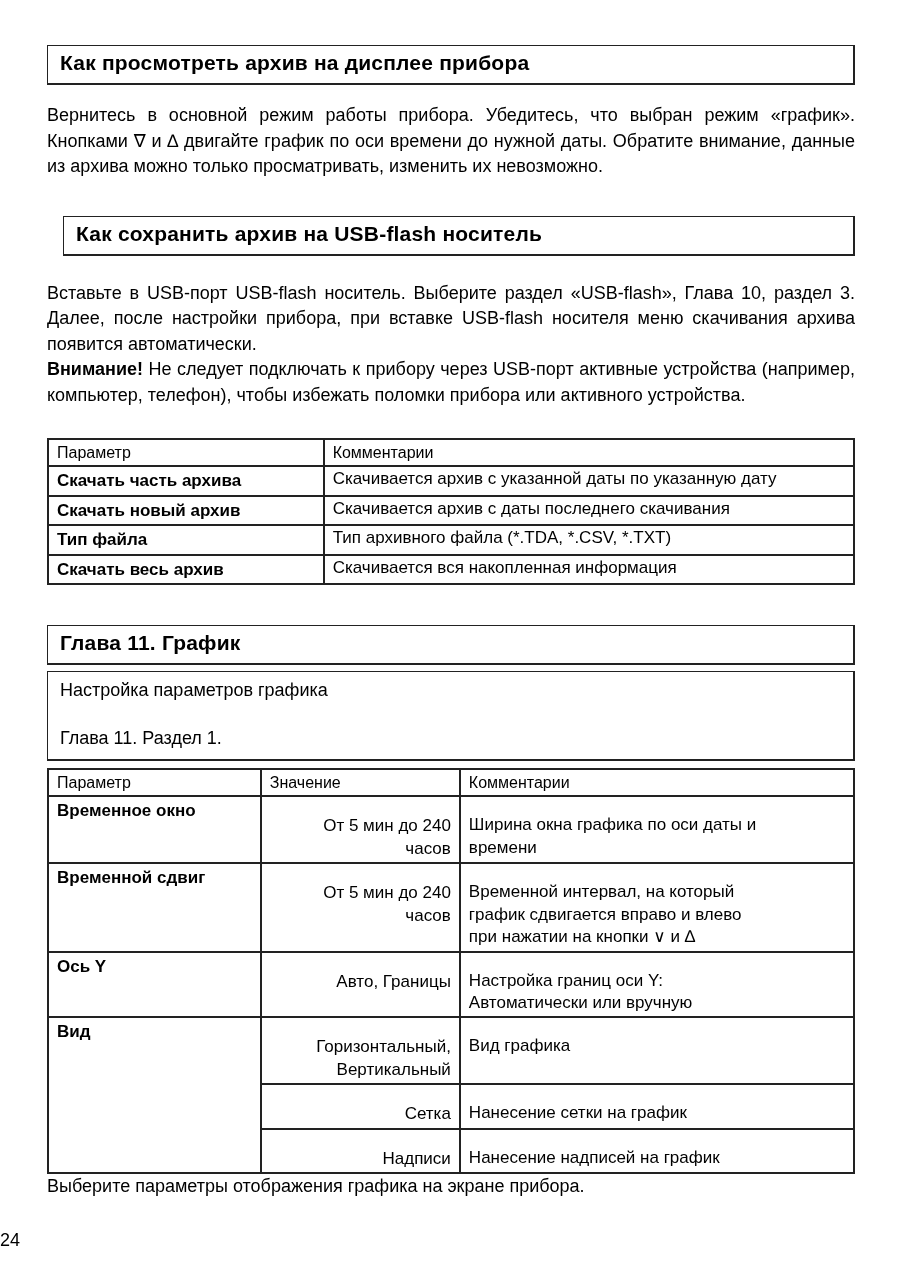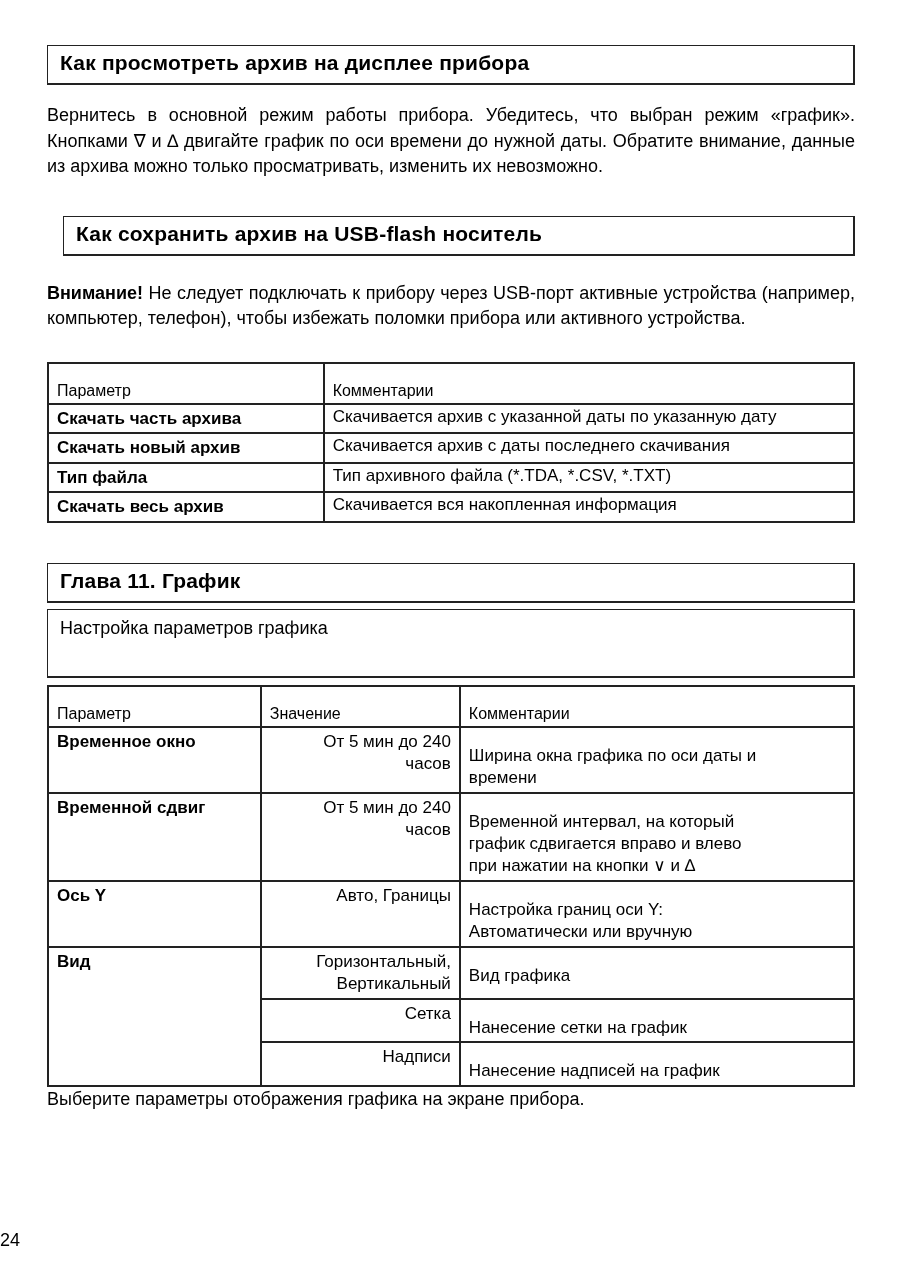--- a/index.html
+++ b/index.html
@@ -50,25 +50,25 @@
     padding: 1px 8px 2px 8px;
     font-size: 17px;
     line-height: 1.32;
     vertical-align: top;
     text-align: left;
     overflow: hidden;
   }
   th {
     font-weight: normal;
     font-size: 16px;
-    padding-top: 16px;
+    padding-top: 2px;
     padding-bottom: 2px;
   }
   td.param { font-weight: bold; padding-top: 3px; }
-  td.val   { text-align: right; white-space: pre-line; padding-top: 3px; }
+  td.val   { text-align: right; white-space: pre-line; padding-top: 18px; }
   td.com   { white-space: pre-line; padding-top: 17px; }
   .tbl1 col.c1 { width: 34.2%; }
   .tbl1 col.c2 { width: 65.8%; }
   .tbl2 col.c1 { width: 26.4%; }
   .tbl2 col.c2 { width: 24.7%; }
   .tbl2 col.c3 { width: 48.9%; }
   .sub-box {
     border: 2px solid #222;
     border-top-width: 1px;
     border-left-width: 1px;
@@ -91,20 +91,21 @@
 <body>
 
 <div class="page">
 
   <div class="box-heading hd1">Как просмотреть архив на дисплее прибора</div>
 
   <p class="body-text">Вернитесь в основной режим работы прибора. Убедитесь, что выбран режим «график». Кнопками ∇ и ∆ двигайте график по оси времени до нужной даты. Обратите внимание, данные из архива можно только просматривать, изменить их невозможно.</p>
 
   <div class="box-heading hd2">Как сохранить архив на USB-flash носитель</div>
 
+  <p class="body-text">Вставьте в USB-порт USB-flash носитель. Выберите раздел «USB-flash», Глава 10, раздел 3. Далее, после настройки прибора, при вставке USB-flash носителя меню скачивания архива появится автоматически.</p>
 
   <p class="body-text para-gap"><span class="warning-label">Внимание!</span> <span>Не следует подключать к прибору через USB-порт активные устройства (например, компьютер, телефон), чтобы избежать поломки прибора или активного устройства.</span></p>
 
   <table class="tbl1">
     <colgroup>
         <col class="c1">
         <col class="c2">
       </colgroup>
     <tbody>
         <tr>
@@ -128,20 +129,21 @@
       <td>Скачивается вся накопленная информация</td>
     </tr>
   </tbody>
     </table>
 
   <div class="box-heading hd3">Глава 11. График</div>
 
   <div class="sub-box">
     <div>Настройка параметров графика</div>
     <div class="spacer"></div>
+    <div>Глава 11. Раздел 1.</div>
   </div>
 
   <table class="tbl2">
     <colgroup>
         <col class="c1">
         <col class="c2">
         <col class="c3">
       </colgroup>
     <tbody>
         <tr>

